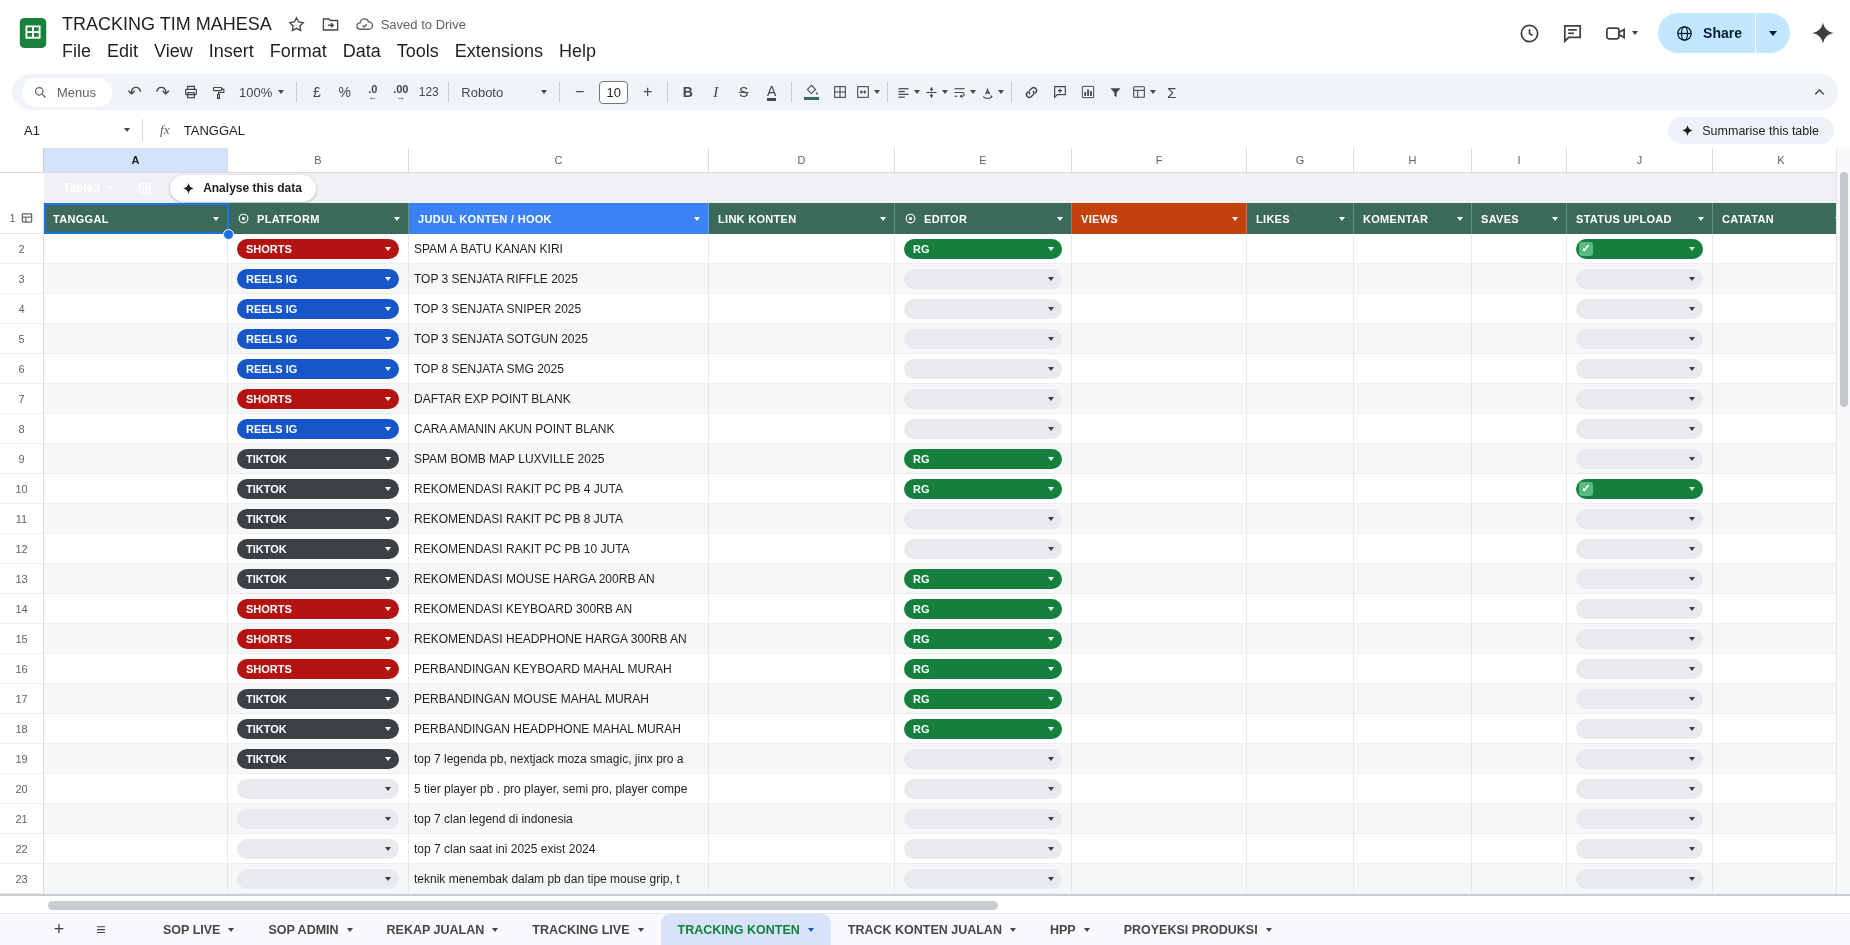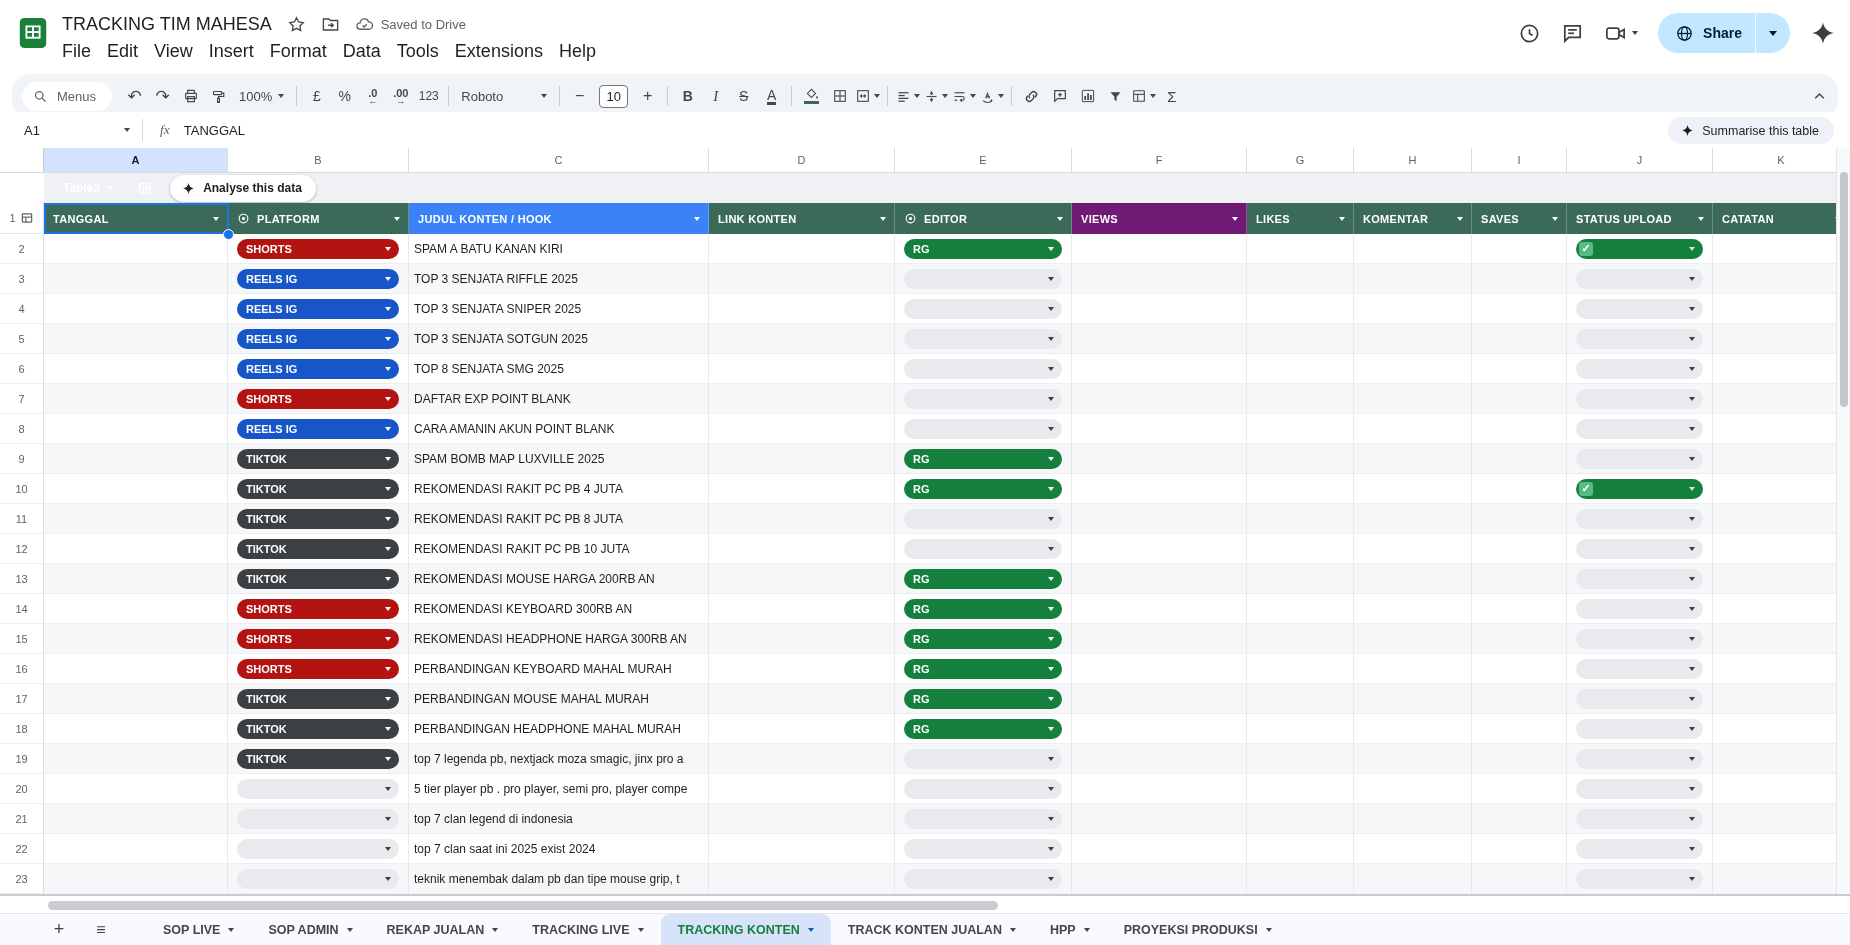--- a/index.html
+++ b/index.html
@@ -22,22 +22,22 @@
   .menu-item{font-size:18px;color:#1f1f1f;padding:3px 8px;border-radius:6px;cursor:default;}
   .top-actions{position:absolute;right:14px;top:13px;display:flex;align-items:center;gap:20px;height:40px;}
   .icon-btn{color:#3c4043;display:flex;align-items:center;}
   .cam-wrap{display:flex;align-items:center;gap:5px;color:#3c4043;}
   .share{height:40px;border-radius:20px;background:#c2e7ff;display:flex;align-items:stretch;color:#001d35;}
   .share-main{display:flex;align-items:center;gap:9px;padding:0 13px 0 17px;font-size:14px;font-weight:700;}
   .share-sep{width:1px;background:rgba(255,255,255,.95);}
   .share-caret{display:flex;align-items:center;padding:0 13px;}
 
   
-  .toolbar{position:absolute;left:12px;right:12px;top:74px;height:24px;background:#f0f4f9;
-           border-radius:18px;display:flex;align-items:center;padding:10px 10px;gap:1px;}
+  .toolbar{position:absolute;left:12px;right:12px;top:74px;height:36px;background:#f0f4f9;
+           border-radius:18px;display:flex;align-items:center;padding:0 10px;gap:1px;}
   .menus-pill{background:#fff;border-radius:15px;height:29px;display:flex;align-items:center;gap:9px;
               padding:0 16px 0 11px;color:#5f6368;font-size:13px;margin-right:8px;}
   .tb-icon{min-width:27px;height:27px;display:flex;align-items:center;justify-content:center;
            color:#444746;font-size:14px;border-radius:4px;position:relative;}
   .tb-sep{width:1px;height:20px;background:#c7cacf;margin:0 5px;}
   .tb-zoom{display:flex;align-items:center;gap:6px;color:#444746;padding:0 6px;font-size:13px;}
   .tb-font{display:flex;align-items:center;justify-content:space-between;width:86px;color:#444746;
            padding:0 6px;font-size:13px;}
   .size-box{width:27px;height:21px;border:1px solid #747775;border-radius:4px;background:#fff;
             display:flex;align-items:center;justify-content:center;font-size:13px;color:#1f1f1f;margin:0 5px;}
@@ -478,21 +478,21 @@
         <i class="tri sm" style="color: rgb(255, 255, 255);"></i>
       </div>
       <div class="hdr-cell" style="background: rgb(60, 106, 88);">
         <svg width="13" height="13" viewBox="0 0 24 24">
           <circle cx="12" cy="12" r="8" fill="none" stroke="#fff" stroke-width="2"></circle>
           <circle cx="12" cy="12" r="3" fill="#fff"></circle>
         </svg>
         <span>EDITOR</span>
         <i class="tri sm" style="color: rgb(255, 255, 255);"></i>
       </div>
-      <div class="hdr-cell" style="background: #701a75;">
+      <div class="hdr-cell" style="background: #c2410c;">
         <span>VIEWS</span>
         <i class="tri sm" style="color: rgb(255, 255, 255);"></i>
       </div>
       <div class="hdr-cell" style="background: rgb(60, 106, 88);">
         <span>LIKES</span>
         <i class="tri sm" style="color: rgb(255, 255, 255);"></i>
       </div>
       <div class="hdr-cell" style="background: rgb(60, 106, 88);">
         <span>KOMENTAR</span>
         <i class="tri sm" style="color: rgb(255, 255, 255);"></i>

